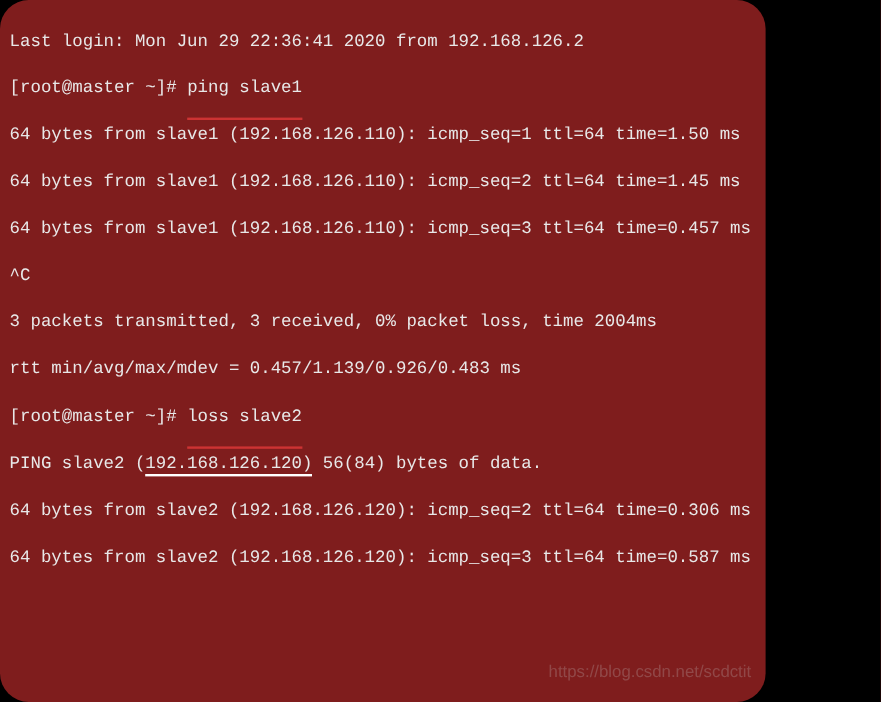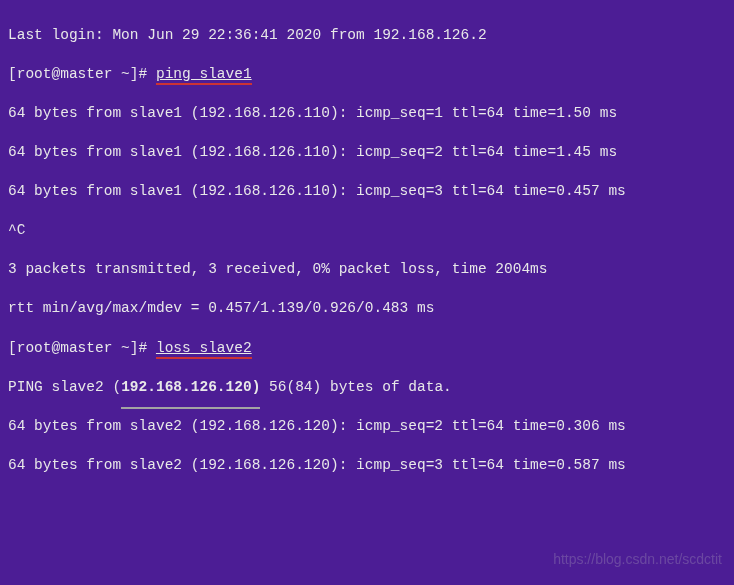--- a/index.html
+++ b/index.html
@@ -5,42 +5,41 @@
   body {
     margin: 0;
     padding: 0;
     background: #000;
     width: 734px;
     height: 585px;
     overflow: hidden;
     position: relative;
   }
   .terminal {
-    background: #4c1d95;
+    background: #7f1d1d;
     color: #e8e8e8;
     font-family: "Courier New", Consolas, monospace;
     font-size: 14.5px;
     line-height: 1.35;
     padding: 6px 8px;
-    width: 734px;
+    width: 638px;
     height: 585px;
     box-sizing: border-box;
     white-space: pre;
     position: relative;
+    border-radius: 24px;
   }
   .line { display: block; }
   .underline {
     border-bottom: 2px solid #cc3333;
-    padding-bottom: 1px;
-    text-decoration: underline;
+    padding-bottom: 16px;
   }
   .underline-short {
-    border-bottom: 2px solid #a3a3a3;
-    padding-bottom: 12px;
-    font-weight: bold;
+    border-bottom: 2px solid #ffffff;
+    padding-bottom: 0px;
   }
   .watermark {
     position: absolute;
     bottom: 16px;
     right: 12px;
     color: rgba(200,200,200,0.25);
     font-family: Arial, sans-serif;
     font-size: 14px;
     pointer-events: none;
   }

